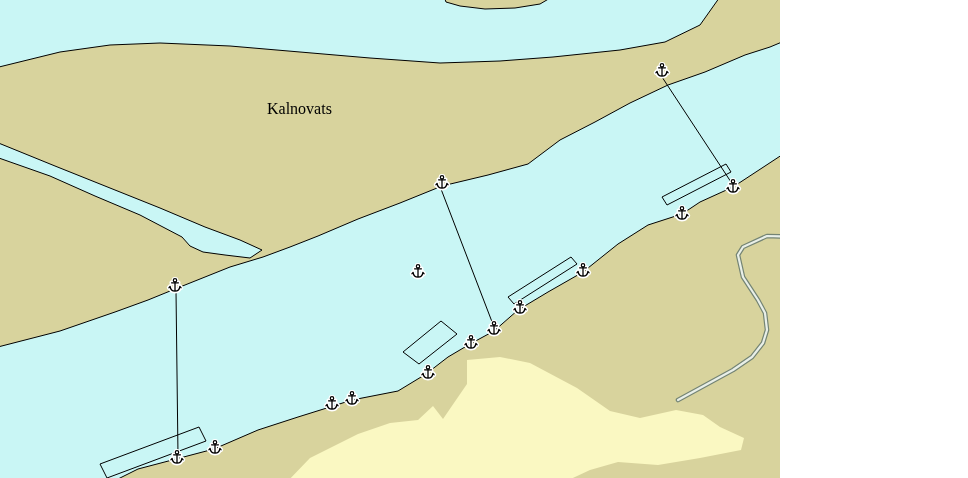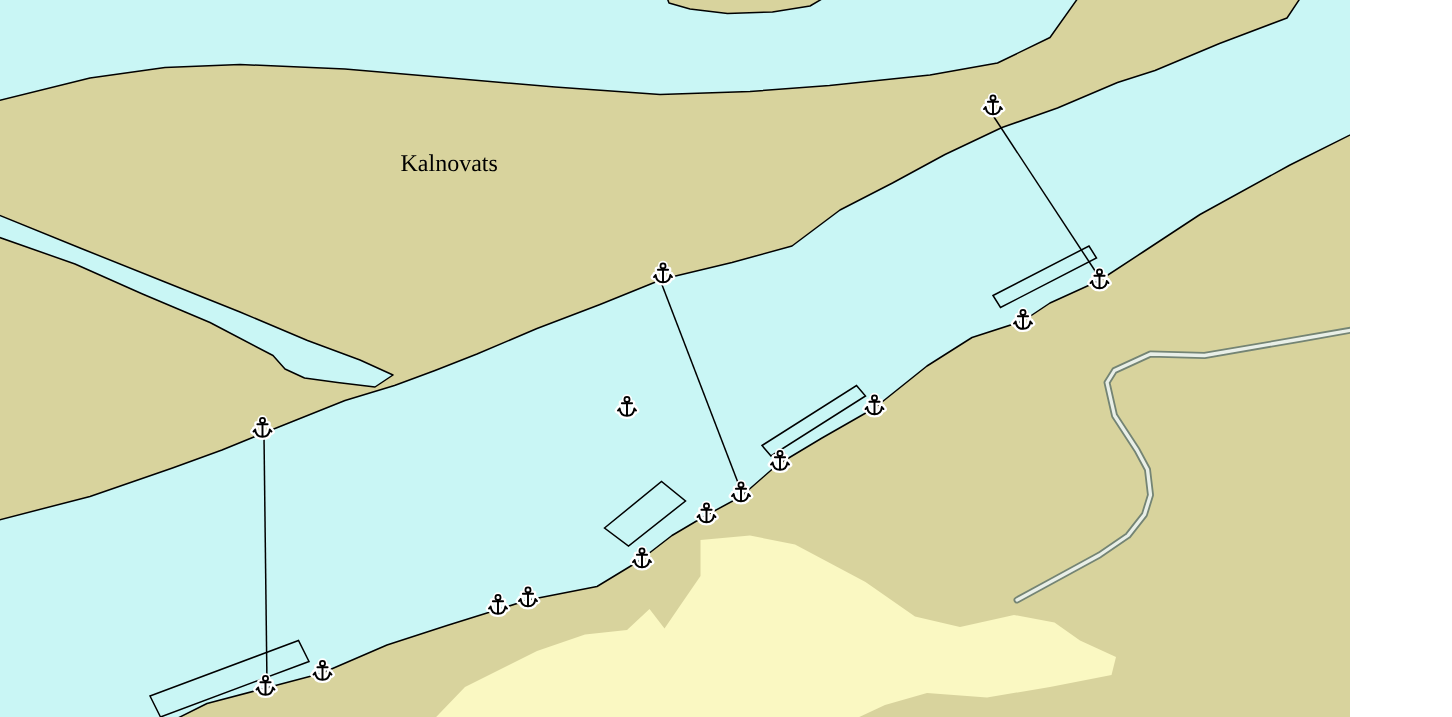--- a/index.html
+++ b/index.html
@@ -3,21 +3,21 @@
 <meta charset="utf-8">
 <style>
   html, body {
     margin: 0;
     padding: 0;
     background: #ffffff;
     font-family: "Liberation Sans", sans-serif;
   }
   .chart-viewport {
     position: relative;
-    width: 900px;
+    width: 780px;
     height: 478px;
     overflow: hidden;
   }
   .chart-viewport svg {
     display: block;
     width: 968px;
     height: 478px;
   }
   .place-label {
     font-family: "Liberation Serif", serif;

